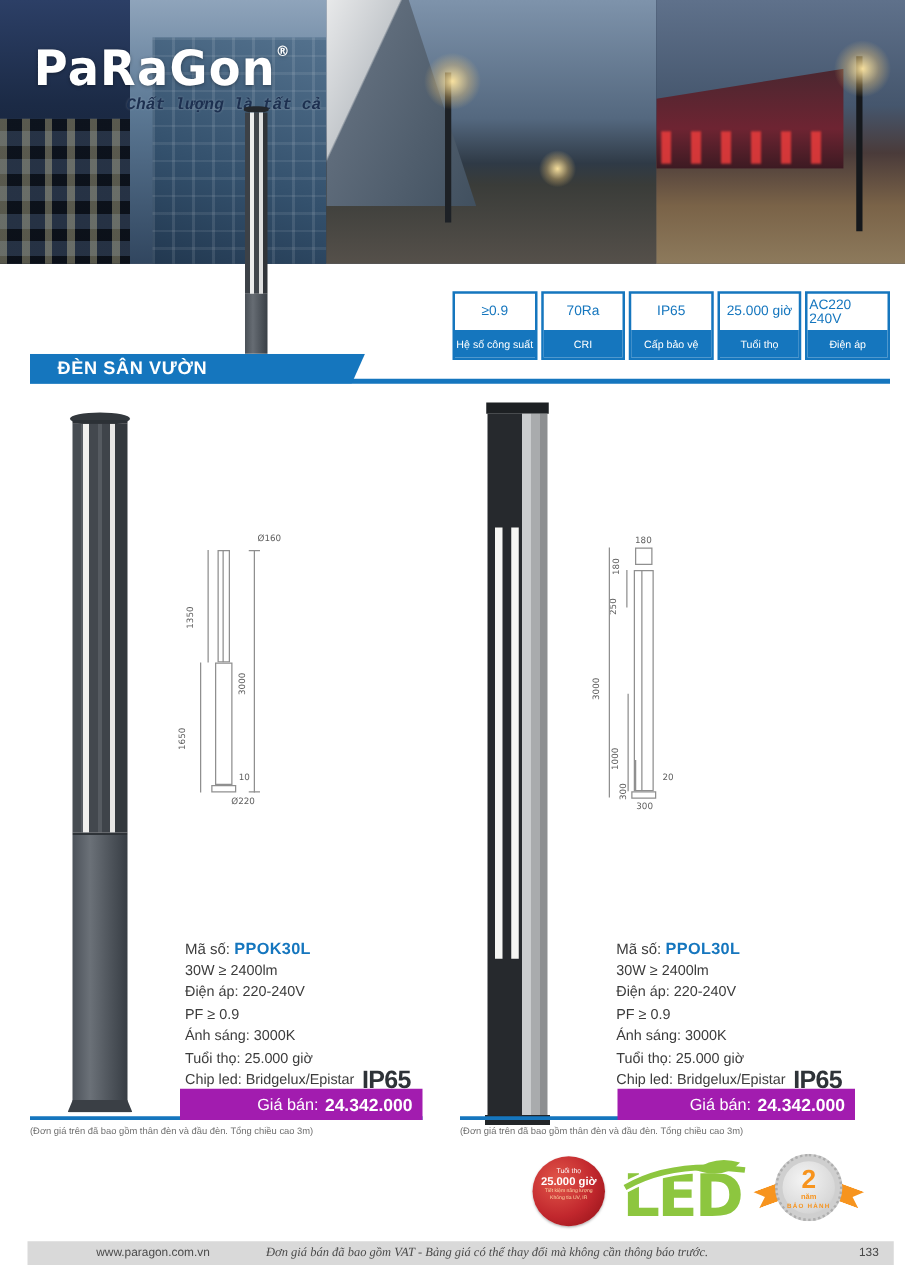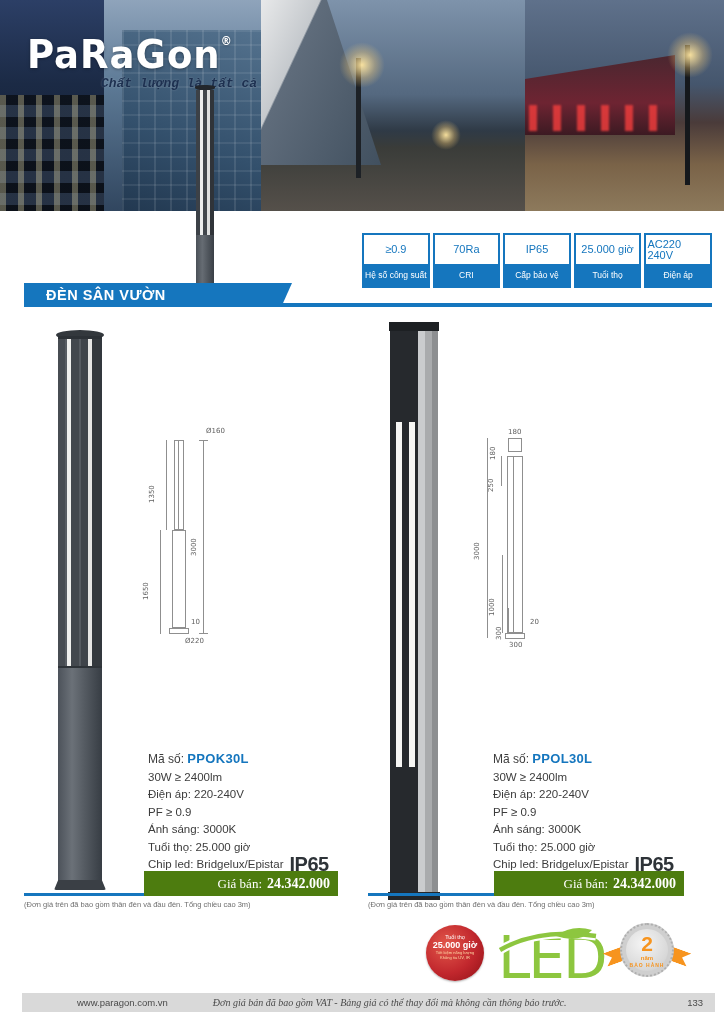--- a/index.html
+++ b/index.html
@@ -148,44 +148,44 @@
   
   .spec-block { width:215px; color:#3c3c3c; font-size:11.5px; line-height:17.5px; }
   .code-line { font-size:12px; }
   .code-line .code { color:#1576be; font-weight:bold; font-size:13px; letter-spacing:.3px; }
   .chip-row { display:flex; align-items:center; gap:6px; }
   .ip-big { font-size:20px; font-weight:bold; color:#2e3338; letter-spacing:-.5px; }
 
   .price-wrap { height:25px; }
   .price-rule { position:absolute; left:0; bottom:0; height:3px; background:#1576be; }
   .price-bar {
-    position:absolute; bottom:0; height:25px; background:#4d7c0f; color:#fff;
+    position:absolute; bottom:0; height:25px; background:#a21caf; color:#fff;
     display:flex; align-items:center; justify-content:flex-end; padding-right:8px;
-    font-size:13px; gap:5px;font-family:Liberation Serif, serif;
+    font-size:13px; gap:5px;
   }
   .price-bar .num { font-weight:bold; font-size:14px; }
   .note { position:absolute; color:#6e6e6e; font-size:7.5px; }
 
   
   #badge-stamp {
     left:426px; top:925px; width:58px; height:56px; border-radius:50%;
     background:radial-gradient(circle at 35% 35%,#e2574a 0%,#c1272d 55%,#8e1016 100%);
     color:#fff; text-align:center; overflow:hidden;
     box-shadow:0 1px 2px rgba(0,0,0,.3);
   }
   #badge-stamp .curl {
     position:absolute; right:-7px; top:-7px; width:18px; height:18px; background:#fff;
     border-radius:0 0 0 80%; box-shadow:-1px 1px 2px rgba(0,0,0,.35);
   }
   #badge-stamp .t1 { margin-top:9px; font-size:5.5px; }
   #badge-stamp .t2 { font-size:9px; font-weight:bold; }
   #badge-stamp .t3,#badge-stamp .t4 { font-size:4.5px; color:#ffd9a6; transform:scale(.9); }
   #badge-led { left:498px; top:928px; width:104px; height:52px; }
   #badge-led .txt {
-    position:absolute; left:0; bottom:0; font-size:58px; font-weight:normal; color:#8dc63f;
+    position:absolute; left:0; bottom:0; font-size:47px; font-weight:bold; color:#8dc63f;
     letter-spacing:-2px; line-height:44px; font-family:"DejaVu Sans",sans-serif;
   }
   #badge-led svg { position:absolute; left:0; top:-4px; }
   #badge-medal { left:602px; top:922px; width:90px; height:58px; }
   #badge-medal .ribbon {
     position:absolute; top:26px; width:30px; height:14px; background:#f7941e;
   }
   #badge-medal .ribbon.l { left:2px; transform:rotate(-20deg); clip-path:polygon(0 0,100% 0,100% 100%,0 100%,25% 50%); }
   #badge-medal .ribbon.r { right:2px; transform:rotate(20deg); clip-path:polygon(0 0,100% 0,75% 50%,100% 100%,0 100%); }
   #badge-medal .disc {

